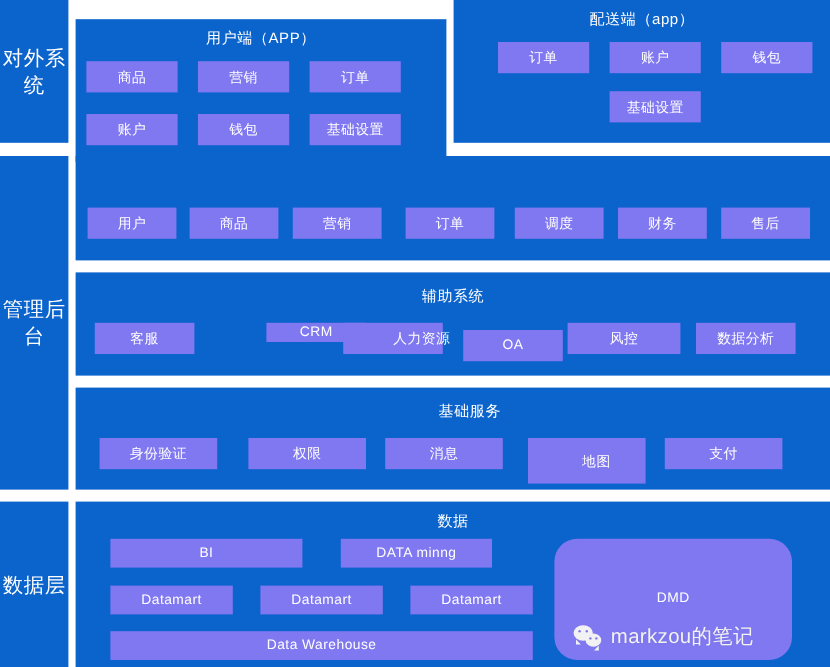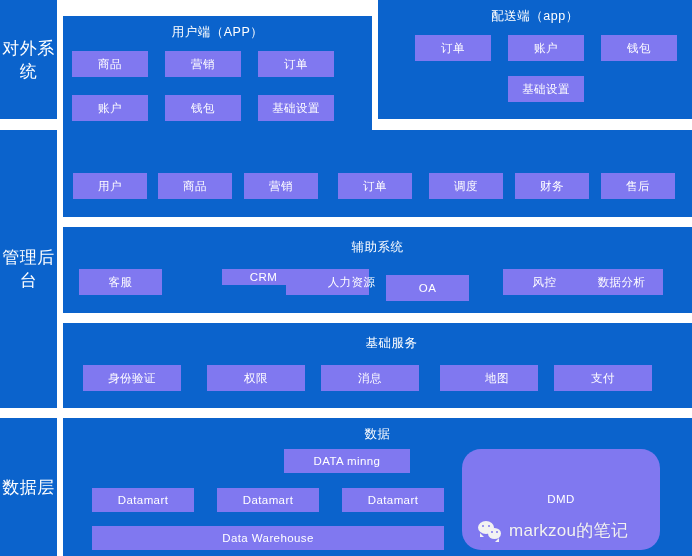--- a/index.html
+++ b/index.html
@@ -174,37 +174,38 @@
     <div class="chip" style="left:538px; top:43px; width:74px; height:26px;">售后</div>
   </div>
 
   <div class="panel" style="left:63px; top:227px; width:629px; height:86px;">
     <div class="panel-title" style="top:12px;">辅助系统</div>
 
     <div class="chip" style="left:16px; top:42px; width:83px; height:26px;">客服</div>
     <div class="chip" style="left:124px; top:42px; width:83px; height:16px;margin-left:35px;">CRM</div>
     <div class="chip" style="left:223px; top:42px; width:83px; height:26px;padding-left:48px;">人力资源</div>
     <div class="chip" style="left:323px; top:48px; width:83px; height:26px;">OA</div>
-    <div class="chip" style="left:440px; top:42px; width:83px; height:26px;">风控</div>
+    <div class="chip" style="left:410px; top:42px; width:94px; height:26px;">风控</div>
     <div class="chip" style="left:517px; top:42px; width:83px; height:26px;">数据分析</div>
   </div>
 
   <div class="panel" style="left:63px; top:323px; width:629px; height:85px;">
     <div class="panel-title" style="top:12px;margin-left:28px;">基础服务</div>
 
     <div class="chip" style="left:20px; top:42px; width:98px; height:26px;">身份验证</div>
     <div class="chip" style="left:144px; top:42px; width:98px; height:26px;">权限</div>
     <div class="chip" style="left:258px; top:42px; width:98px; height:26px;">消息</div>
-    <div class="chip" style="left:377px; top:42px; width:98px; height:26px;padding-left:16px;">地图</div>
+    <div class="chip" style="left:377px; top:42px; width:98px; height:38px;padding-left:16px;">地图</div>
     <div class="chip" style="left:491px; top:42px; width:98px; height:26px;">支付</div>
   </div>
 
   <div class="panel" style="left:63px; top:418px; width:629px; height:138px;">
     <div class="panel-title" style="top:8px;">数据</div>
 
+    <div class="chip" style="left:29px; top:31px; width:160px; height:24px;">BI</div>
     <div class="chip" style="left:221px; top:31px; width:126px; height:24px;">DATA minng</div>
 
     <div class="chip" style="left:29px; top:70px; width:102px; height:24px;">Datamart</div>
     <div class="chip" style="left:154px; top:70px; width:102px; height:24px;">Datamart</div>
     <div class="chip" style="left:279px; top:70px; width:102px; height:24px;">Datamart</div>
 
     <div class="chip" style="left:29px; top:108px; width:352px; height:24px;">Data Warehouse</div>
 
     <div class="chip big" style="left:399px; top:31px; width:198px; height:101px; align-items:flex-start; padding-top:44px;">DMD</div>
   </div>

